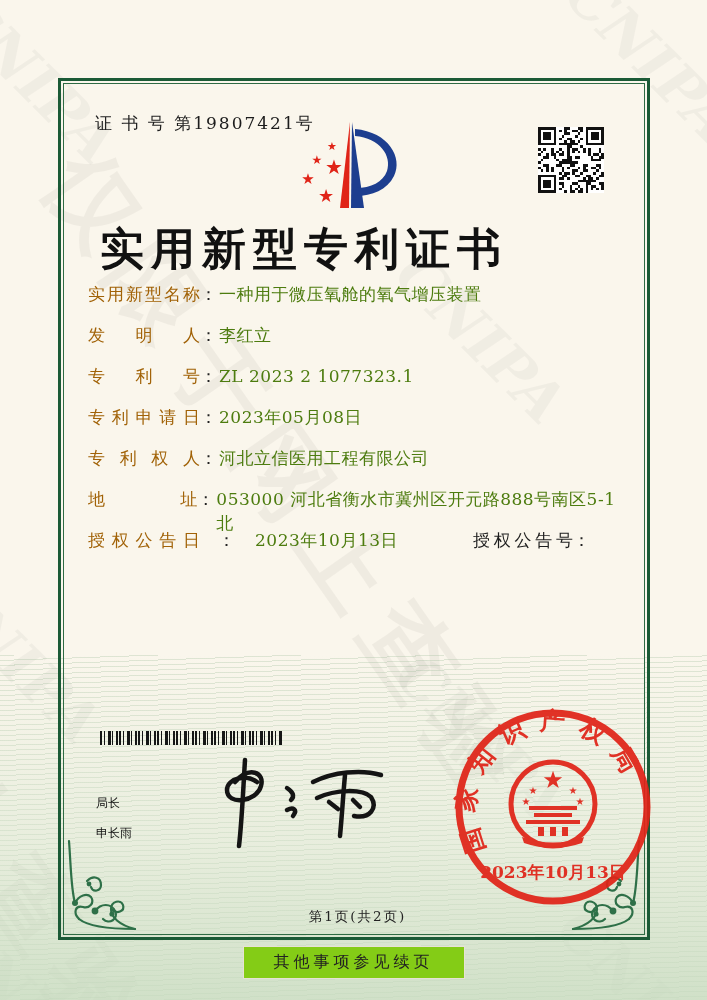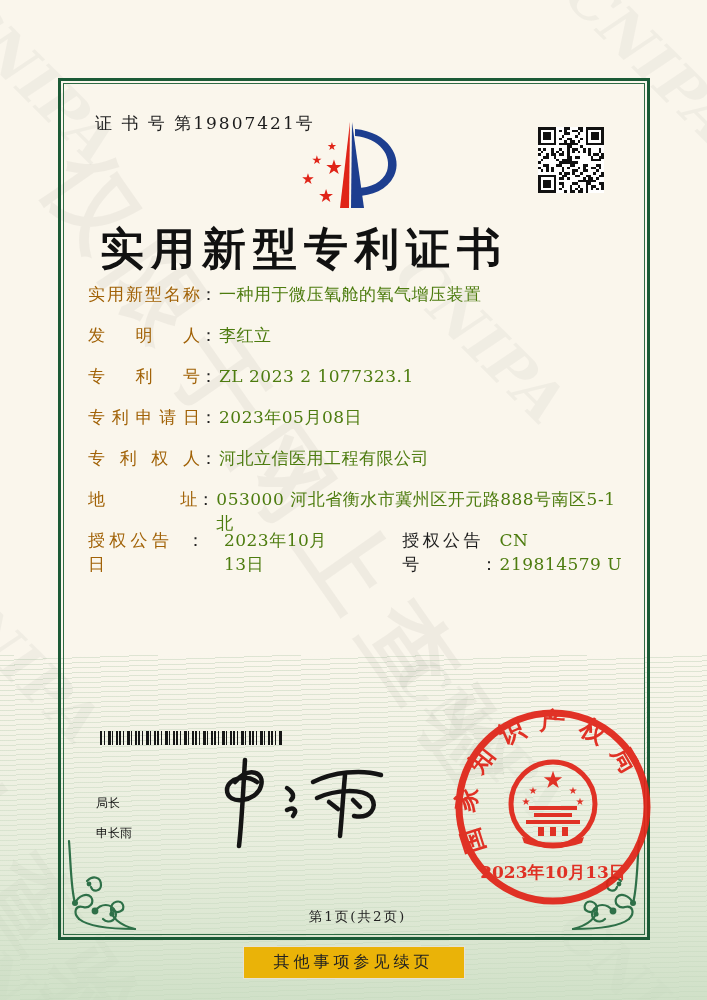--- a/index.html
+++ b/index.html
@@ -54,21 +54,21 @@
       #161616 4px 5px,rgba(0,0,0,0) 5px 8px,#161616 8px 11px,rgba(0,0,0,0) 11px 12px,
       #161616 12px 13px,rgba(0,0,0,0) 13px 16px,#161616 16px 18px,rgba(0,0,0,0) 18px 19px);}
   .signer{position:absolute;left:96px;top:788px;z-index:4;
     font-family:"DejaVu Sans","Liberation Sans",sans-serif;font-size:12px;line-height:30px;color:#111;}
   .sig{position:absolute;left:195px;top:752px;width:210px;height:100px;z-index:4;}
   
   .seal{position:absolute;left:452px;top:706px;width:202px;height:202px;z-index:5;opacity:.93;}
   
   .pageno{position:absolute;left:4px;top:908px;width:707px;text-align:center;z-index:4;font-size:13.5px;color:#222;letter-spacing:2px;}
   .footnote{position:absolute;left:0;top:946px;width:707px;text-align:center;z-index:4;}
-  .footnote span{display:inline-block;background:#eab308;border:1px solid #e7e2d4;
+  .footnote span{display:inline-block;background:#84cc16;border:1px solid #e7e2d4;
     padding:5px 30px;font-size:16px;letter-spacing:4px;color:#222;}
 </style>
 </head>
 <body>
 
 <div class="wm" style="left:-18px;top:-20px;transform:rotate(45deg);">CNIPA</div>
 <div class="wm" style="left:600px;top:-40px;transform:rotate(45deg);">CNIPA</div>
 <div class="wm" style="left:430px;top:240px;transform:rotate(45deg);">CNIPA</div>
 <div class="wm" style="left:-35px;top:560px;transform:rotate(45deg);">CNIPA</div>
 <div class="wm" style="left:430px;top:640px;transform:rotate(45deg);">CNIPA</div>
@@ -362,21 +362,20 @@
       <span class="fcolon">：</span>
     <span class="fvalue">053000 河北省衡水市冀州区开元路888号南区5-1北</span>
   </div>
   <div class="frow frow-split">
     <span class="flabel">授权公告日</span>
       <span class="fcolon">：</span>
     <span class="fvalue">2023年10月13日</span>
     <span class="pair2">
       <span class="flabel2">授权公告号</span>
         <span class="fcolon">：</span>
-      <span class="fvalue">CN 219814579 U</span>
     </span>
   </div>
 </div>
 
 <div class="paras">
 </div>
 
 <div class="barcode"></div>
 
 <div class="signer">

